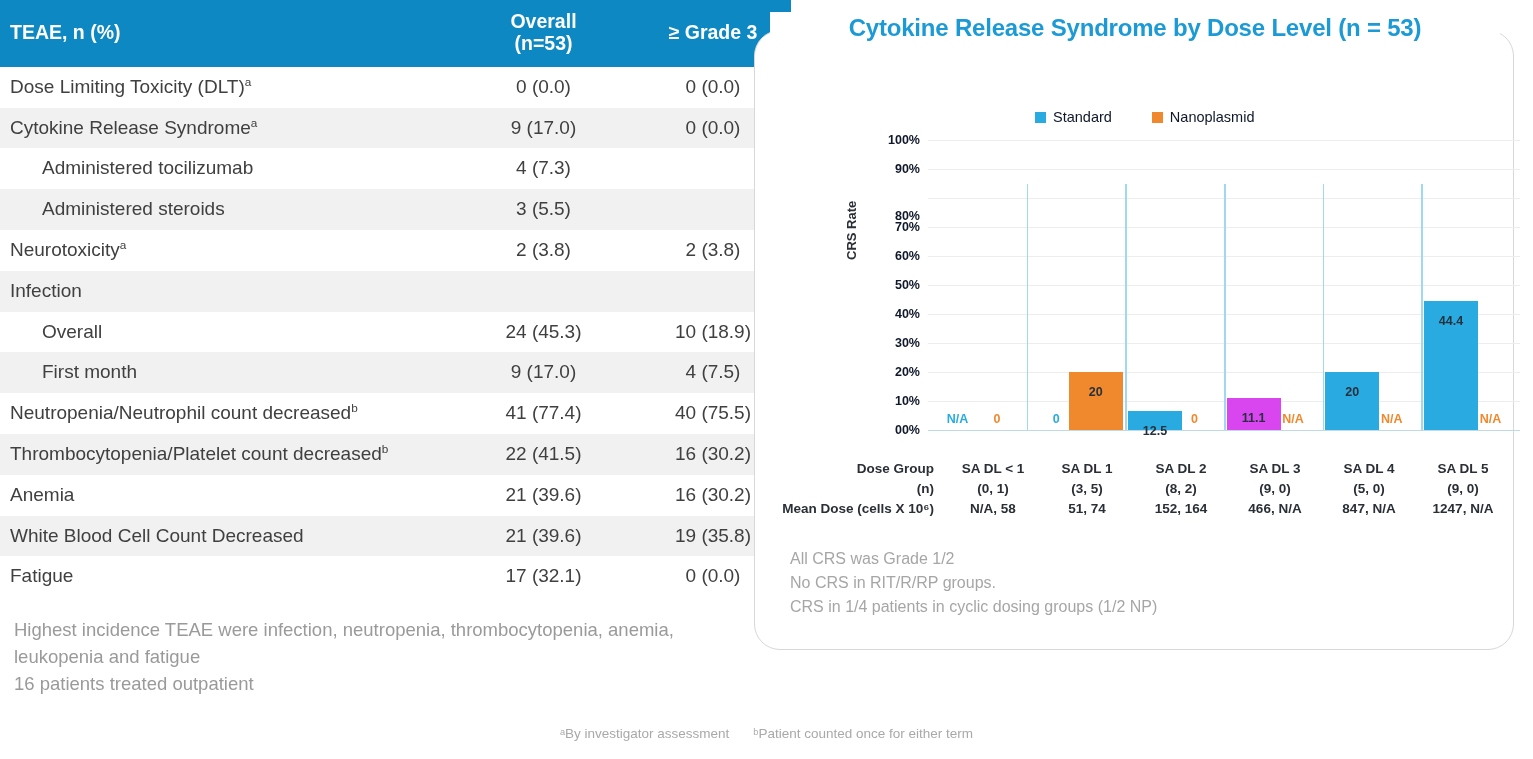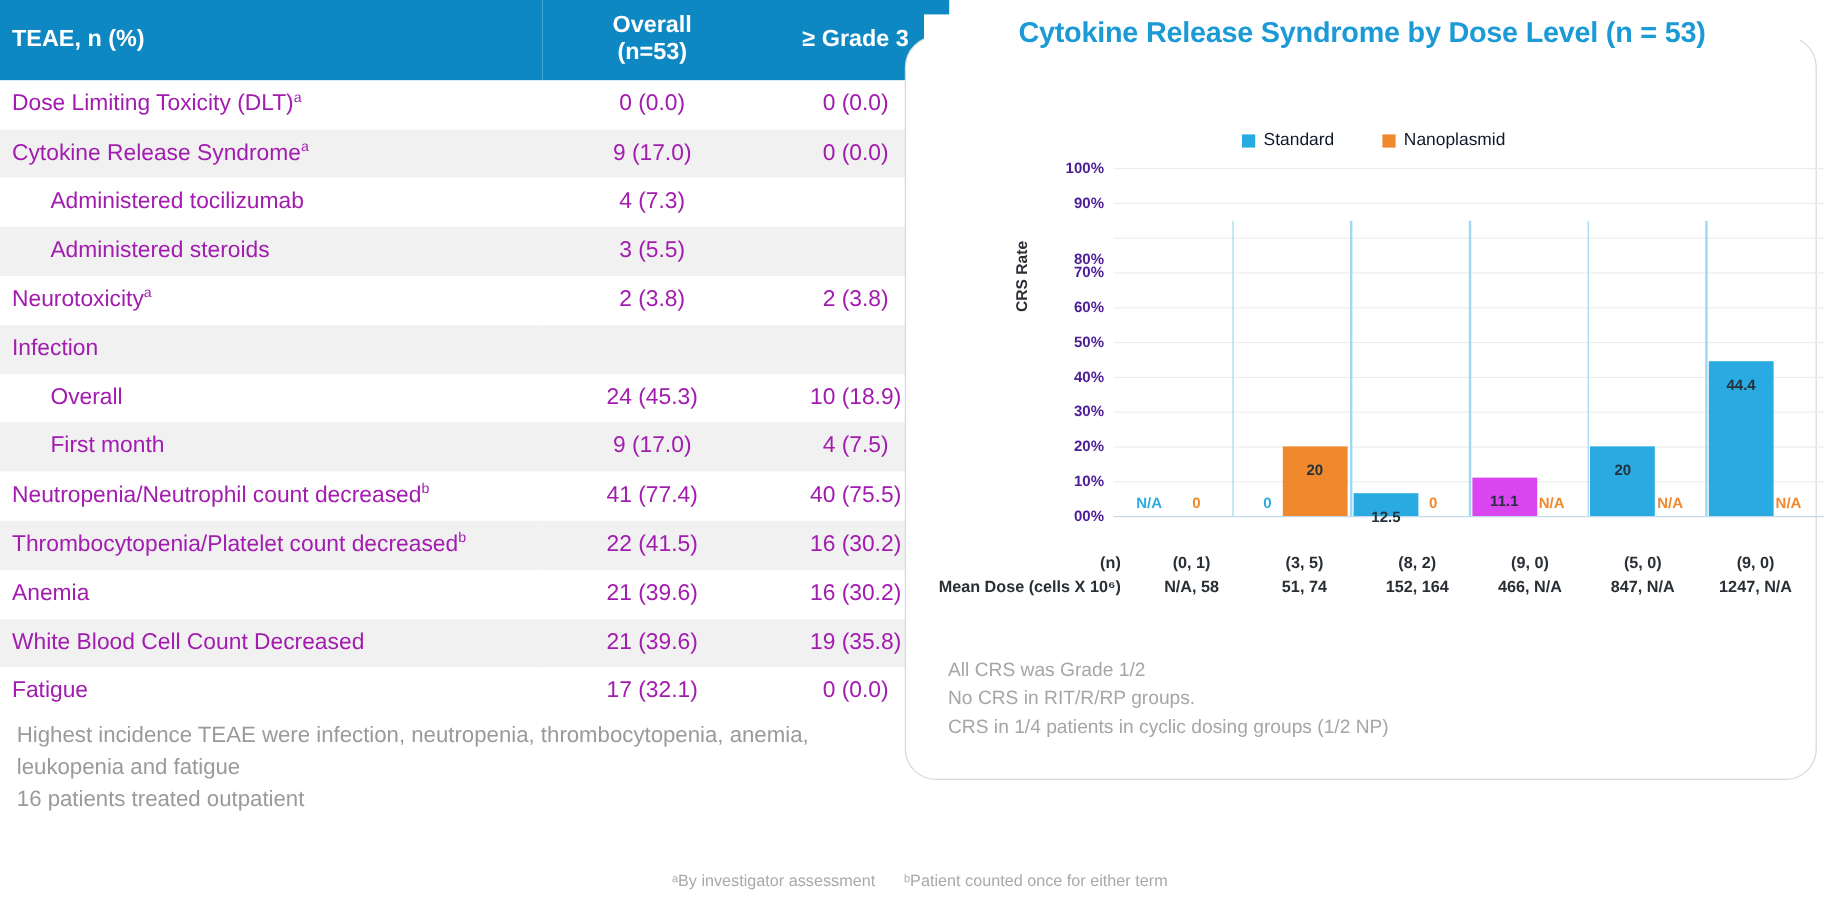--- a/index.html
+++ b/index.html
@@ -37,34 +37,34 @@
     padding: 10px 10px 12px 10px;
     vertical-align: middle;
     line-height: 1.15;
   }
   th.col-label { text-align: left; width: 432px; padding-left: 14px; }
   th.col-overall { text-align: center; width: 163px; }
   th.col-grade { text-align: center; width: 136px; }
 
   table.teae-table td {
     font-size: 19px;
-    color: #a21caf;
+    color: #404040;
     padding: 9px 10px;
     vertical-align: middle;
     line-height: 1.2;
   }
   td.c-label { text-align: left; padding-left: 14px; }
   td.c-label.indent { padding-left: 42px; }
   td.c-num { text-align: center; font-size: 19px; color: #25282d; }
   tr.alt td { background: #f1f1f1; }
   tr.plain td { background: #ffffff; }
   sup { font-size: 0.62em; vertical-align: super; line-height: 0; }
 
   #table-notes {
-    margin-top: 2px;
+    margin-top: 20px;
     padding-left: 14px;
     font-size: 18.5px;
     line-height: 1.45;
     color: #9a9a9a;
     width: 700px;
   }
 
   
   #page-footnote {
     position: absolute;
@@ -145,21 +145,21 @@
     width: 52px;
     height: 290px;
   }
   .y-tick {
     position: absolute;
     right: 0;
     width: 52px;
     text-align: right;
     font-size: 12.5px;
     font-weight: bold;
-    color: #4c1d95;
+    color: #0f172a;
     transform: translateY(-50%);
   }
   #plot-area {
     position: absolute;
     left: 74px;
     top: 0;
     width: 592px;
     height: 290px;
     border-bottom: 1.4px solid #bfd9e8;
     box-sizing: content-box;
@@ -382,20 +382,29 @@
       </div>
       <div class="na-label" style="left: 436.733px; color: rgb(240, 136, 45);">N/A</div>
       <div class="bar" style="left: 495.933px; width: 54px; height: 128.76px; background: rgb(41, 171, 226);">
         <span class="bar-value">44.4</span>
       </div>
       <div class="na-label" style="left: 535.4px; color: rgb(240, 136, 45);">N/A</div>
     </div>
 </div>
 
 <div id="x-axis-block">
+  <div class="xrow" id="xrow-dose">
+      <div class="xrow-title">Dose Group</div>
+      <div class="xcell">SA DL &lt; 1</div>
+      <div class="xcell">SA DL 1</div>
+      <div class="xcell">SA DL 2</div>
+      <div class="xcell">SA DL 3</div>
+      <div class="xcell">SA DL 4</div>
+      <div class="xcell">SA DL 5</div>
+    </div>
   <div class="xrow" id="xrow-n">
       <div class="xrow-title">(n)</div>
       <div class="xcell">(0, 1)</div>
       <div class="xcell">(3, 5)</div>
       <div class="xcell">(8, 2)</div>
       <div class="xcell">(9, 0)</div>
       <div class="xcell">(5, 0)</div>
       <div class="xcell">(9, 0)</div>
     </div>
   <div class="xrow" id="xrow-mean">

